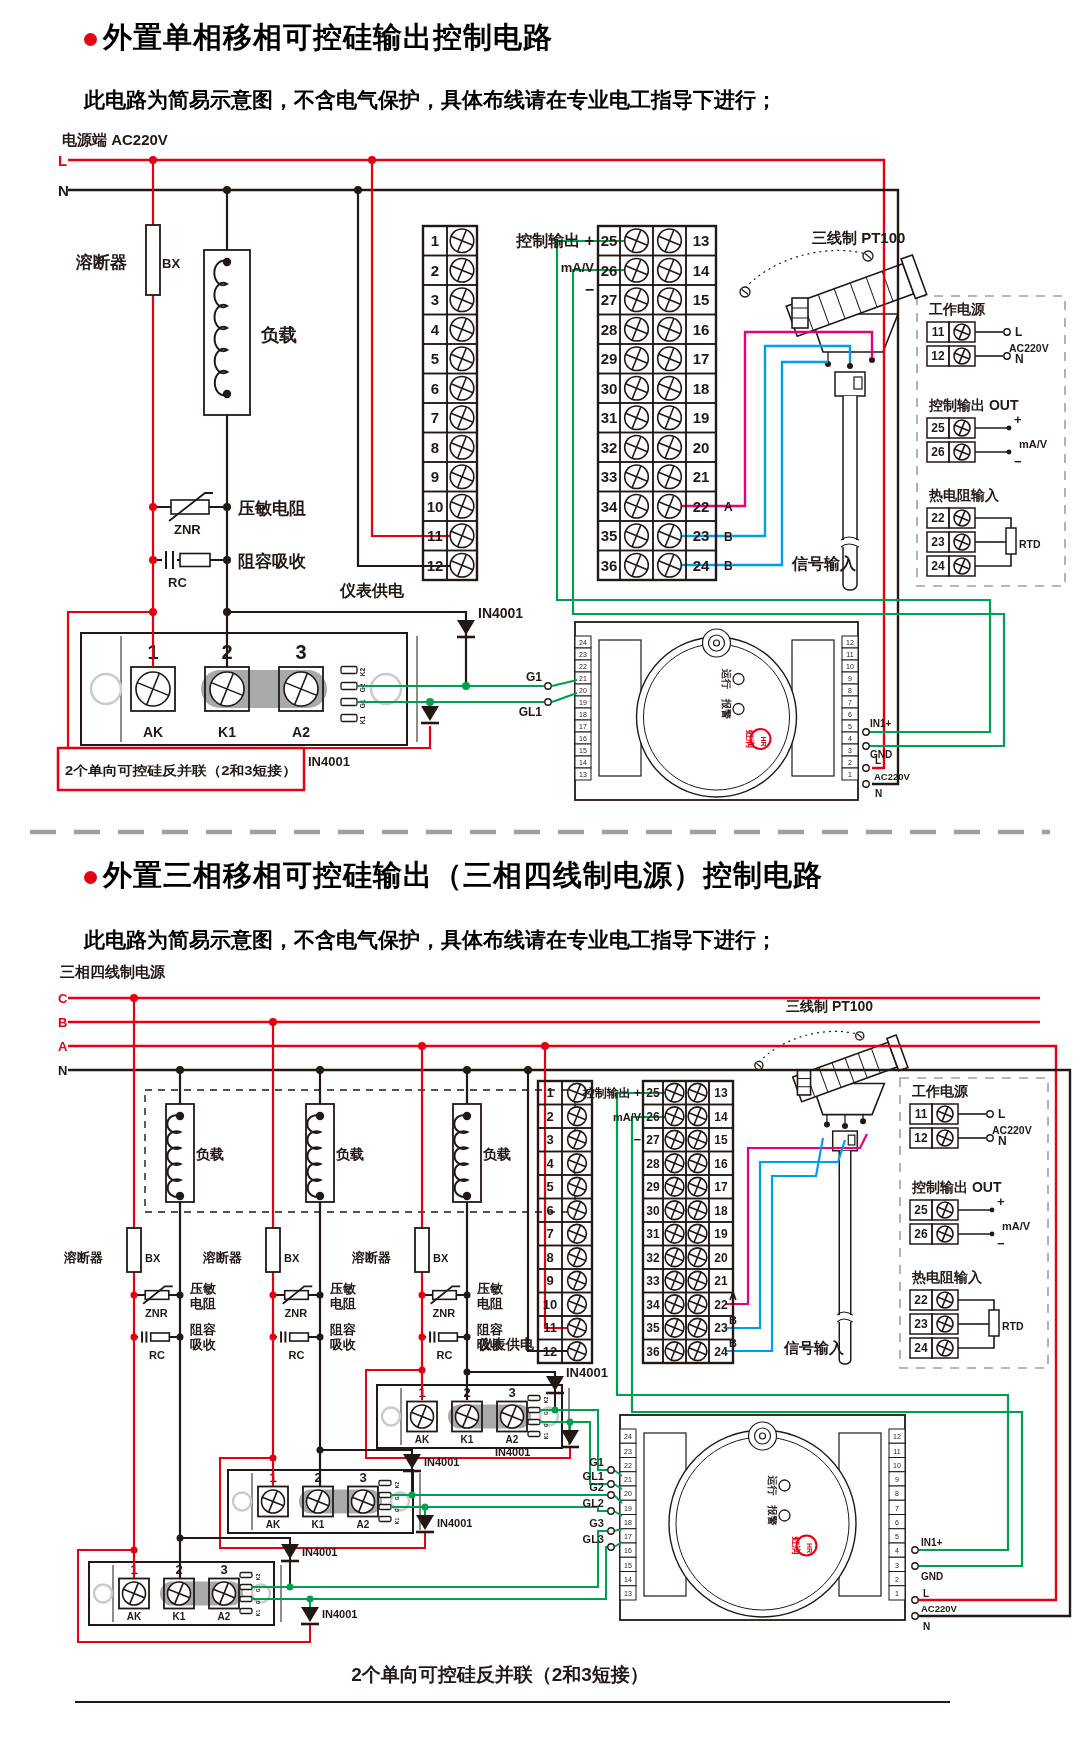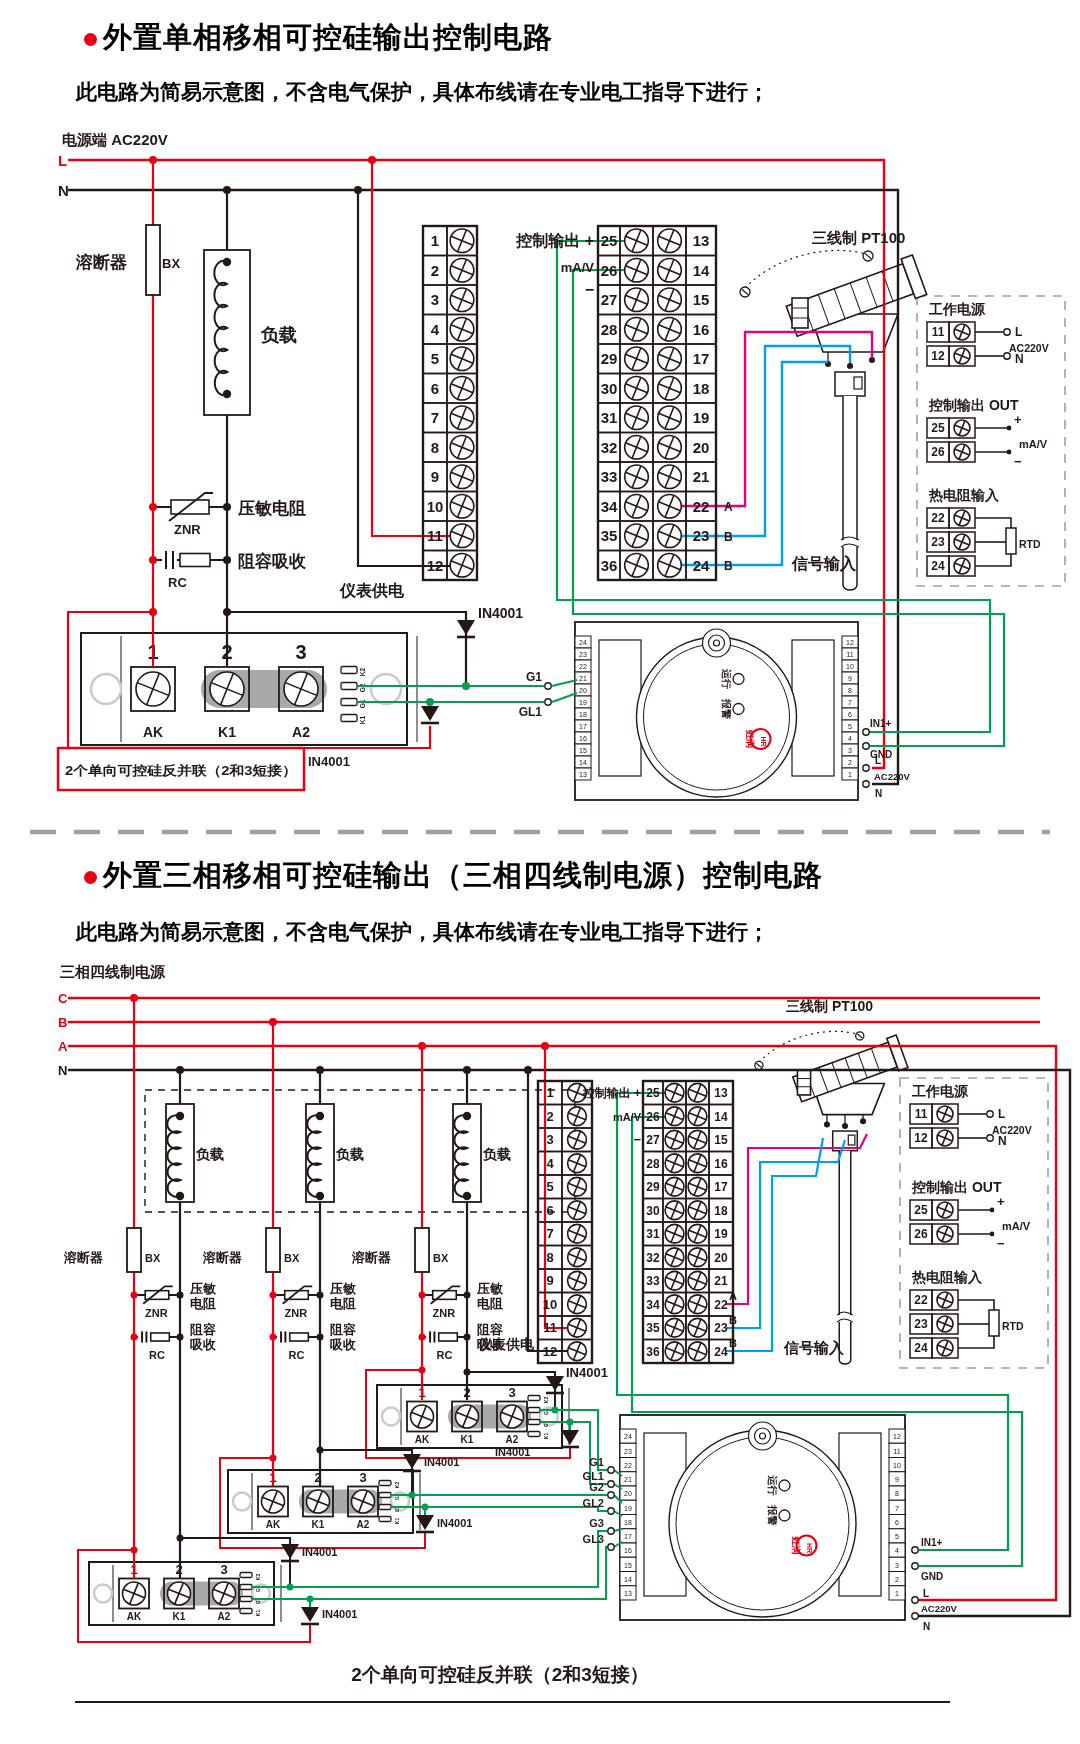--- a/index.html
+++ b/index.html
@@ -1,20 +1,20 @@
 <!DOCTYPE html>
 <html><head>
 <meta charset="utf-8">
 <style>
   html,body{margin:0;padding:0;background:#fff;}
   .page{position:relative;width:1080px;height:1744px;background:#fff;overflow:hidden;
         font-family:"Liberation Sans","DejaVu Sans",sans-serif;}
   .sec-title{position:absolute;left:103px;margin:0;font-size:29px;font-weight:bold;color:#000;letter-spacing:1px;}
   .bullet{position:absolute;left:84px;width:13px;height:13px;border-radius:50%;background:#e60012;}
-  .warning{position:absolute;left:76px;margin:0;font-size:21px;font-weight:bold;color:#000;}
+  .warning{position:absolute;left:76px;margin:8px;font-size:21px;font-weight:bold;color:#000;}
   svg{position:absolute;left:0;top:0;}
   svg text{font-family:"Liberation Sans","DejaVu Sans",sans-serif;}
 </style>
 </head>
 <body>
 
 <div class="page">
   <span class="bullet" style="top:33px"></span>
   <h1 class="sec-title" style="top:18px">外置单相移相可控硅输出控制电路</h1>
   <p class="warning" style="top:78px">此电路为简易示意图，不含电气保护，具体布线请在专业电工指导下进行；</p>

